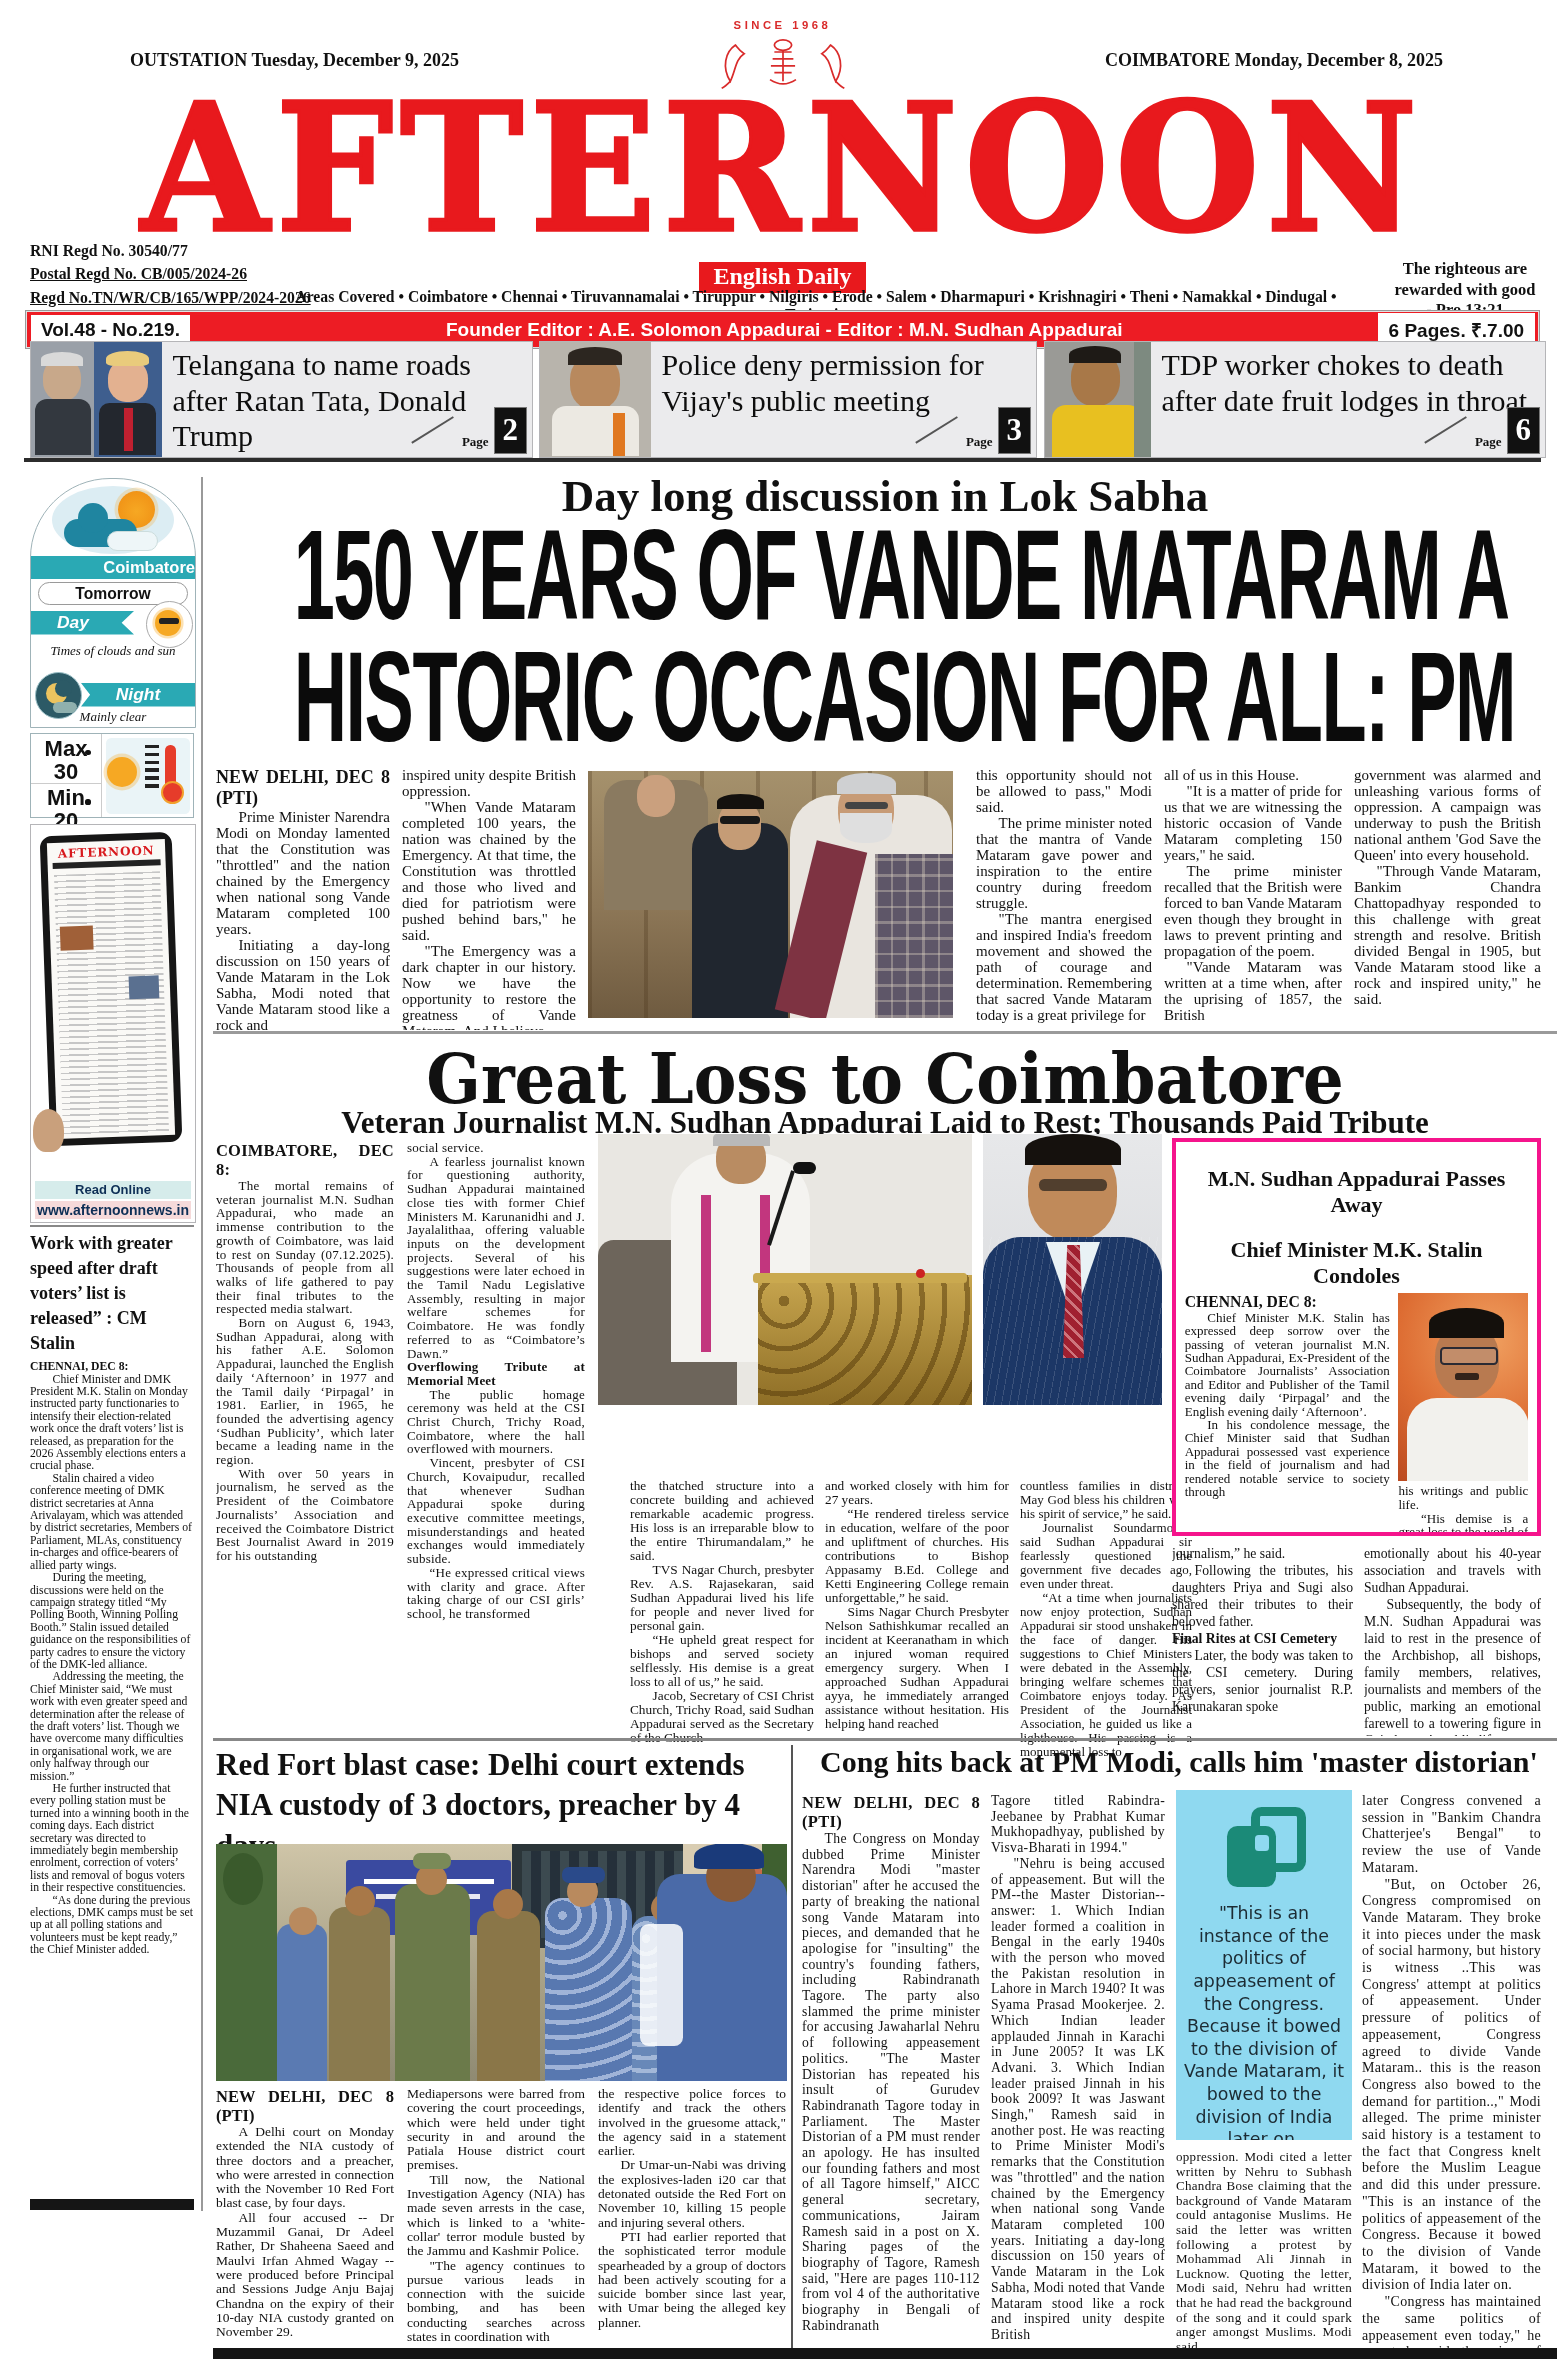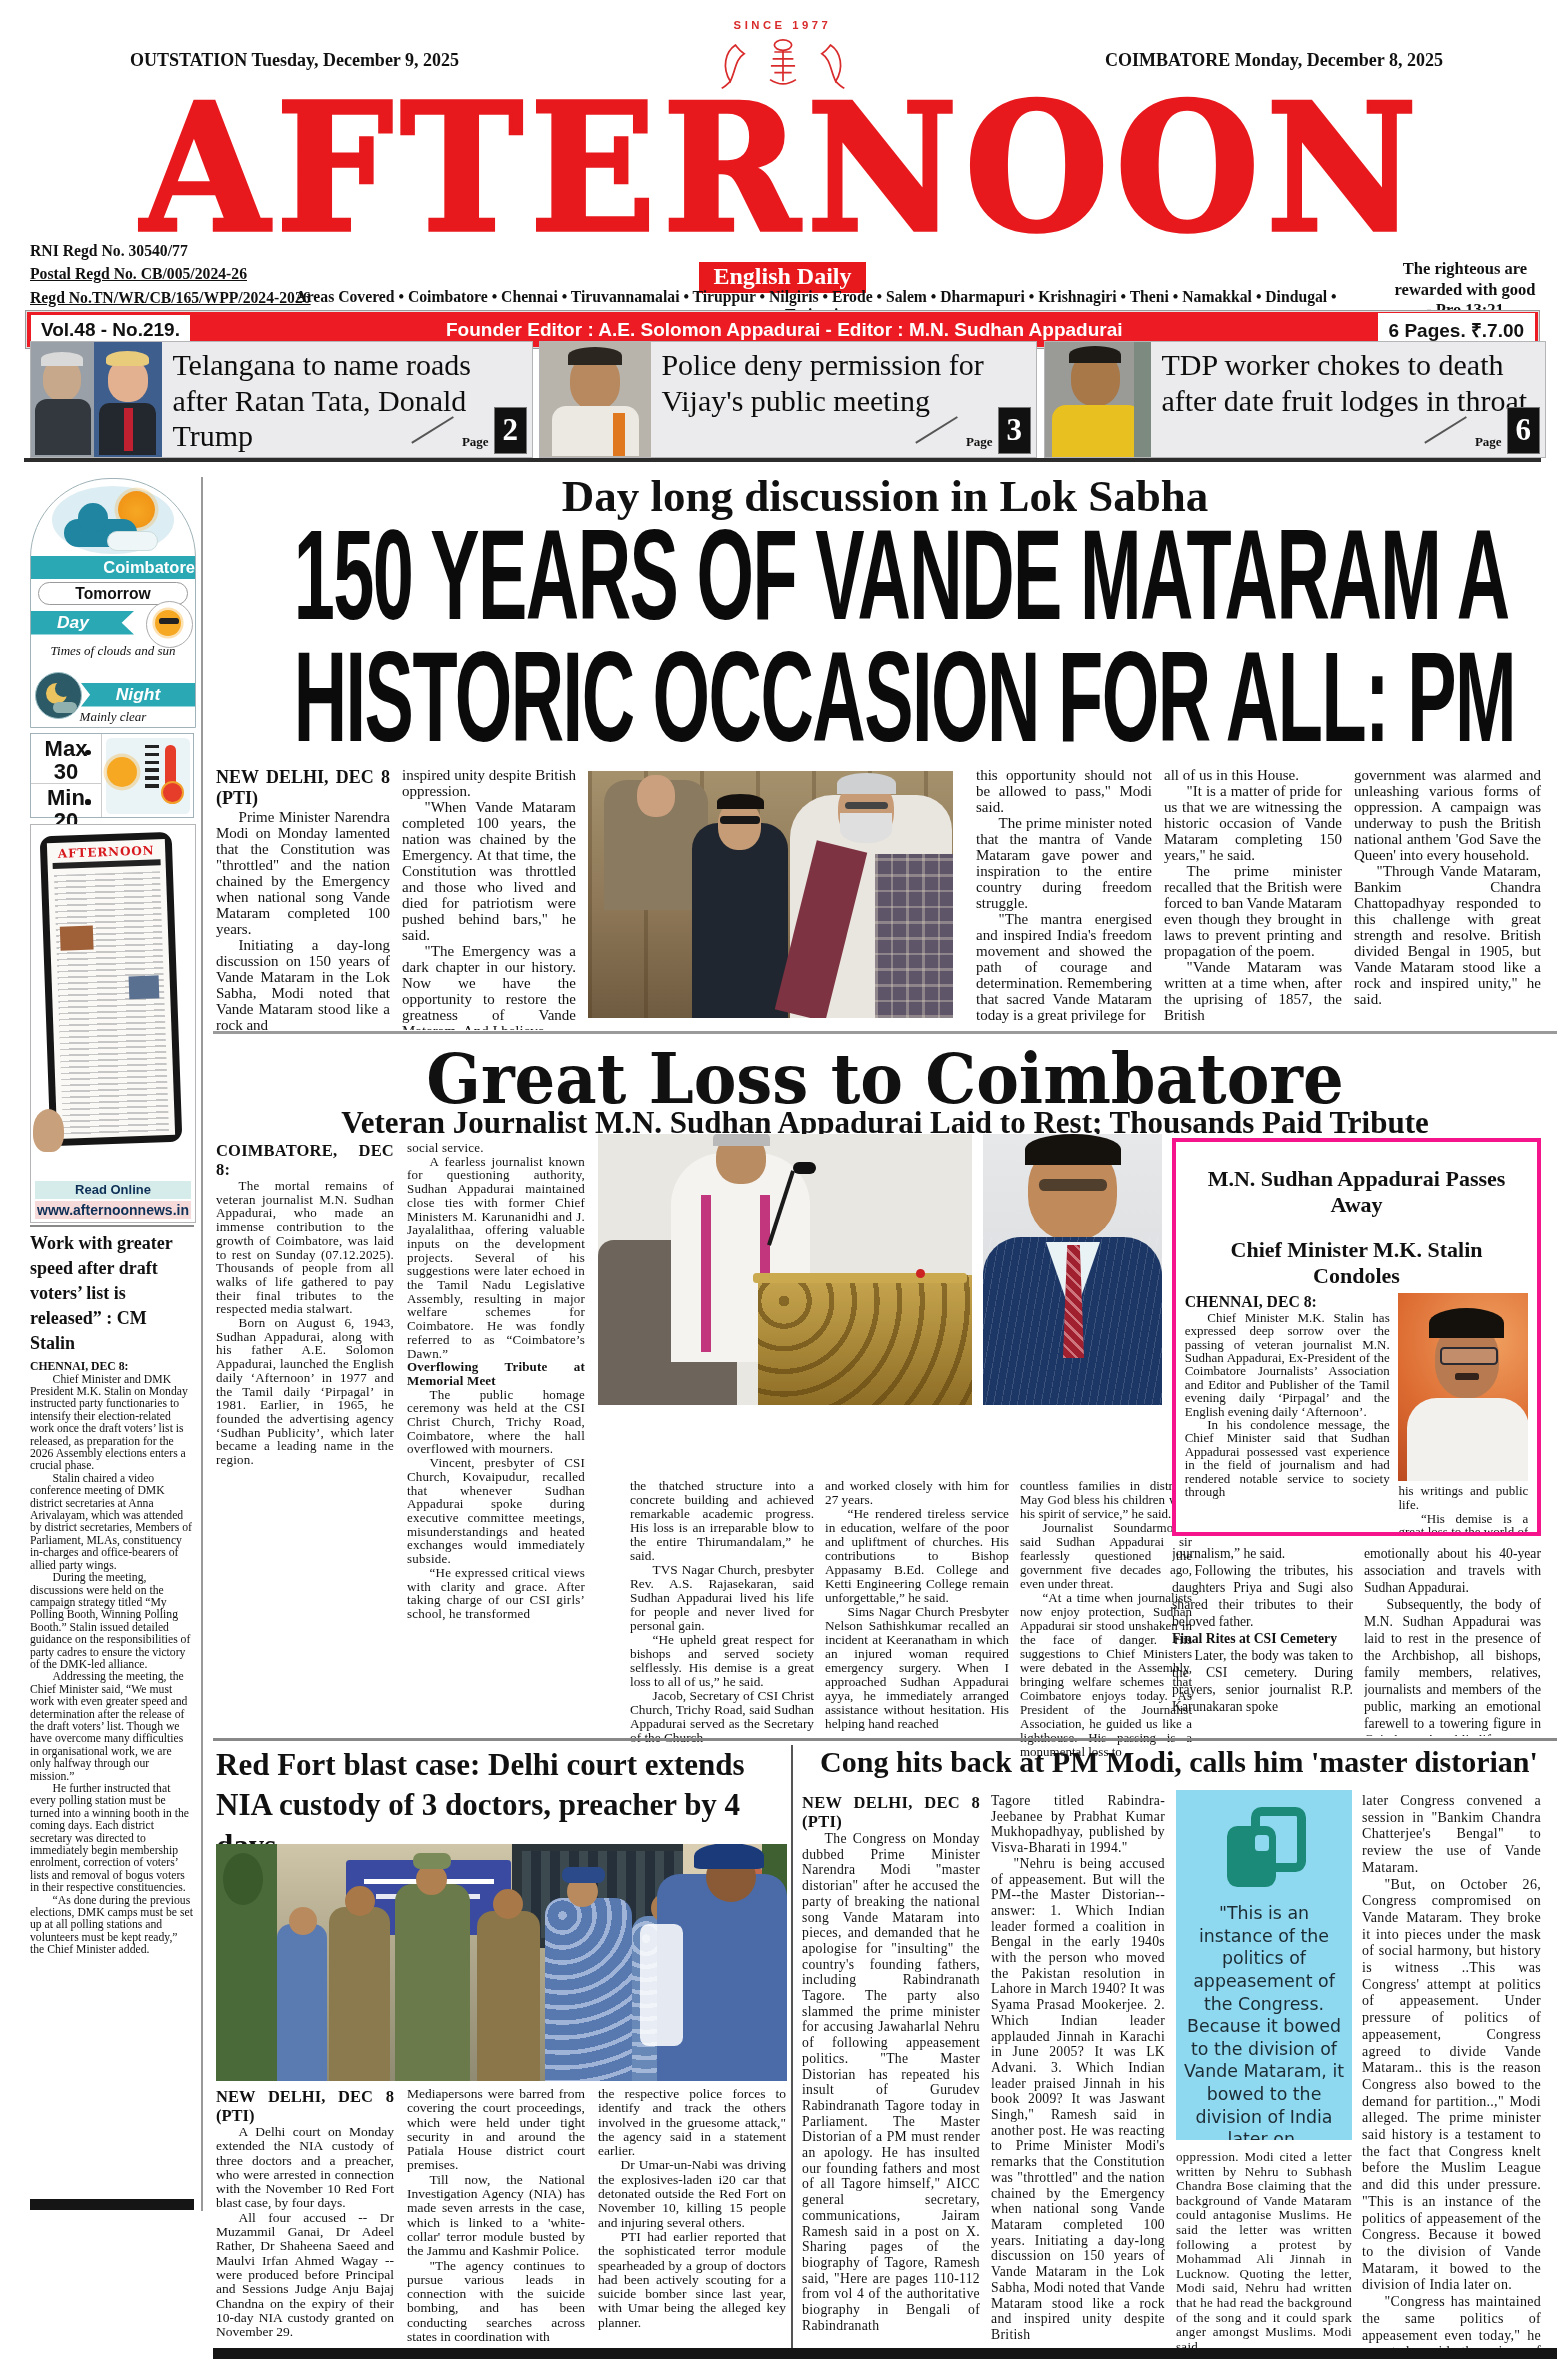--- a/index.html
+++ b/index.html
@@ -123,21 +123,21 @@
   .q2{position:absolute;left:0;top:19px;width:49px;height:61px;background:#1b8a78;border-radius:10.4px;}
   .q2:after{content:"";position:absolute;right:7px;top:8.7px;width:14px;height:15.7px;background:#8fd9f0;border-radius:3.5px;}
   .q-text{font-family:"DejaVu Sans",sans-serif;font-size:17.4px;line-height:22.6px;color:#1c2b33;}
   .botbar{left:213px;top:2348px;width:1344px;height:11.3px;background:#151515;}
 </style>
 </head>
 <body>
 
 <div class="page">
 
-  <div class="abs since">SINCE 1977</div>
+  <div class="abs since">SINCE 1968</div>
   <div class="abs emblem">
     <svg width="148" height="57" viewBox="0 0 170 66">
       <g stroke="#d92b2b" fill="none" stroke-width="2">
         <path d="M30 14 C18 22,14 40,24 56 C30 44,30 30,40 24 C34 20,32 16,30 14 Z"></path>
         <path d="M24 56 C20 60,18 62,14 64"></path>
         <path d="M140 14 C152 22,156 40,146 56 C140 44,140 30,130 24 C136 20,138 16,140 14 Z"></path>
         <path d="M146 56 C150 60,152 62,156 64"></path>
         <ellipse cx="85" cy="14" rx="10" ry="6"></ellipse>
         <path d="M75 22 h20 M73 30 h24 M71 38 h28 M75 46 h20"></path>
         <path d="M70 54 q15 10 30 0"></path>
@@ -332,20 +332,21 @@
 
   <div class="abs grayrule" style="left:213px;top:1031px;width:1344px;"></div>
 
   <div class="abs gl-head">Great Loss to Coimbatore</div>
   <div class="abs gl-sub">Veteran Journalist M.N. Sudhan Appadurai Laid to Rest; Thousands Paid Tribute</div>
 
   <div class="abs copy gl-c12" style="left:216px;width:178px;">
       <p class="date">COIMBATORE, DEC 8:</p>
       <p>The mortal remains of veteran journalist M.N. Sudhan Appadurai, who made an immense contribution to the growth of Coimbatore, was laid to rest on Sunday (07.12.2025). Thousands of people from all walks of life gathered to pay their final tributes to the respected media stalwart.</p>
       <p>Born on August 6, 1943, Sudhan Appadurai, along with his father A.E. Solomon Appadurai, launched the English daily ‘Afternoon’ in 1977 and the Tamil daily ‘Pirpagal’ in 1981. Earlier, in 1965, he founded the advertising agency ‘Sudhan Publicity’, which later became a leading name in the region.</p>
+      <p>With over 50 years in journalism, he served as the President of the Coimbatore Journalists’ Association and received the Coimbatore District Best Journalist Award in 2019 for his outstanding</p>
     </div>
   <div class="abs copy gl-c12" style="left:407px;width:178px;">
       <p class="cont">social service.</p>
       <p>A fearless journalist known for questioning authority, Sudhan Appadurai maintained close ties with former Chief Ministers M. Karunanidhi and J. Jayalalithaa, offering valuable inputs on the development projects. Several of his suggestions were later echoed in the Tamil Nadu Legislative Assembly, resulting in major welfare schemes for Coimbatore. He was fondly referred to as “Coimbatore’s Dawn.”</p>
       <p class="sub">Overflowing Tribute at Memorial Meet</p>
       <p>The public homage ceremony was held at the CSI Christ Church, Trichy Road, Coimbatore, where the hall overflowed with mourners.</p>
       <p>Vincent, presbyter of CSI Church, Kovaipudur, recalled that whenever Sudhan Appadurai spoke during executive committee meetings, misunderstandings and heated exchanges would immediately subside.</p>
       <p>“He expressed critical views with clarity and grace. After taking charge of our CSI girls’ school, he transformed</p>
     </div>
 

